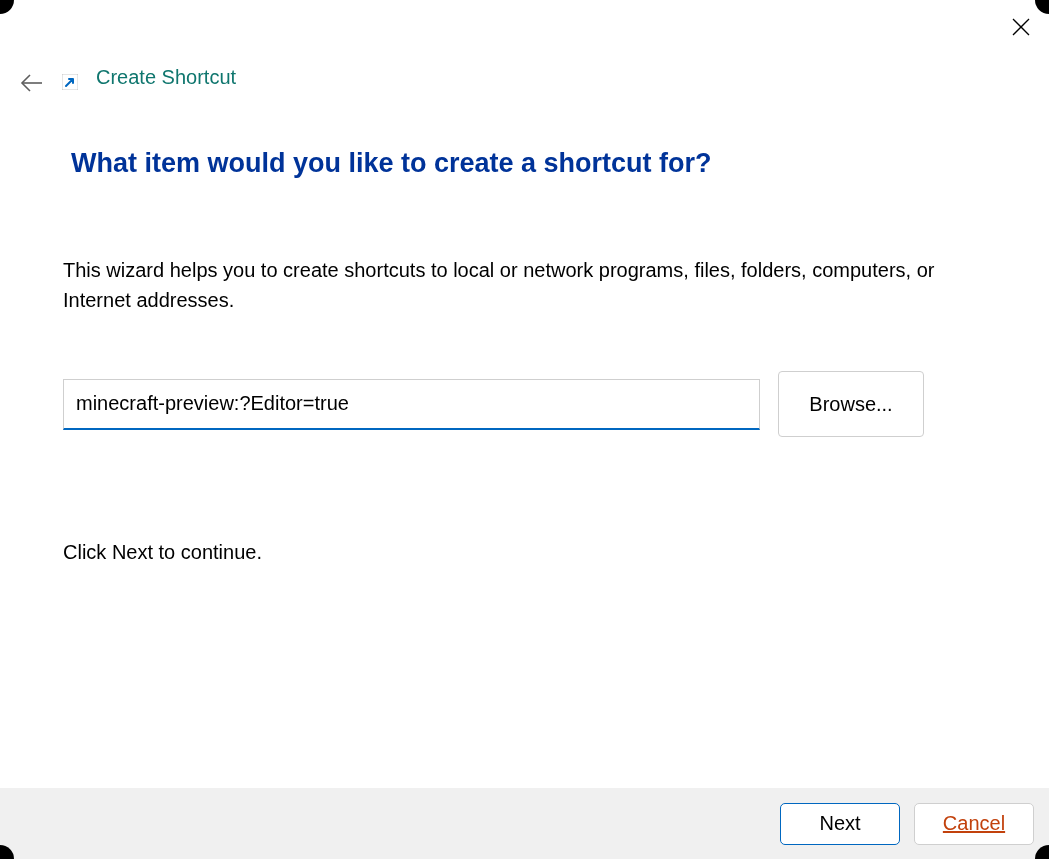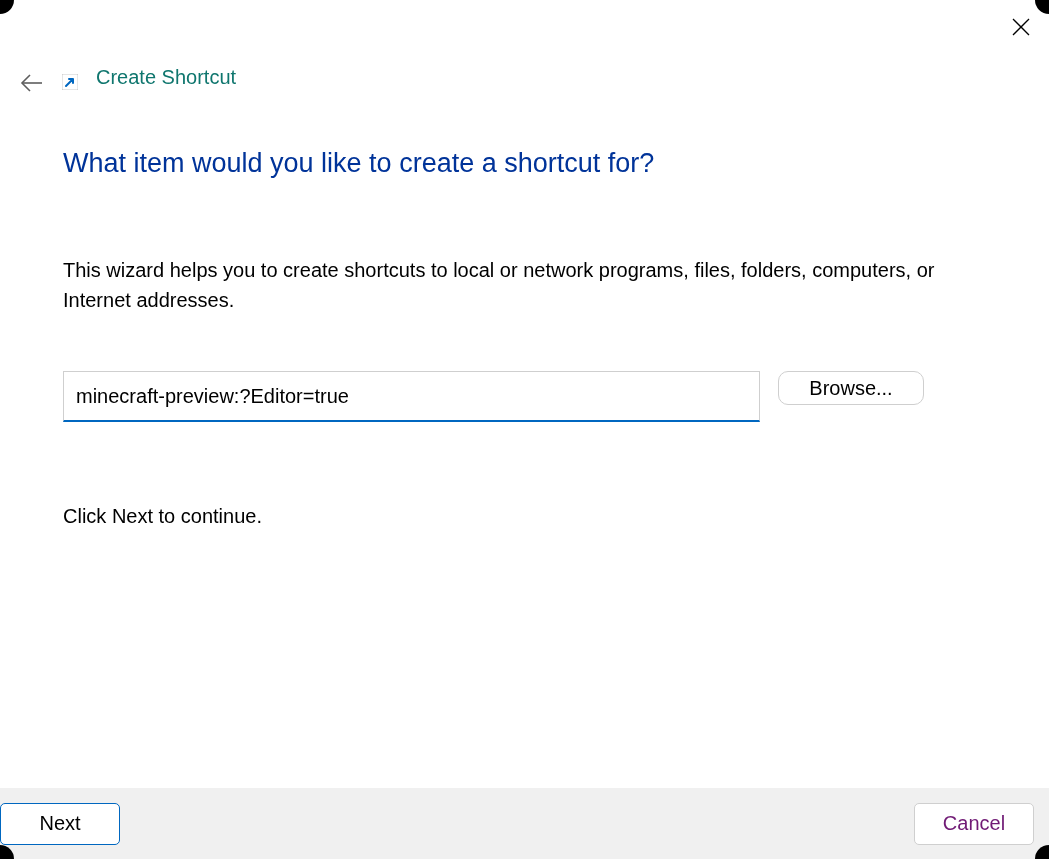--- a/index.html
+++ b/index.html
@@ -77,83 +77,84 @@
     .content {
       position: absolute;
       top: 148px;
       left: 63px;
       right: 63px;
     }
 
     .heading {
       font-size: 27px;
       color: #003399;
-      font-weight: 400;
+      font-weight: 700;
       margin-bottom: 76px;
+      margin-left: 8px;
     }
 
     .description {
       font-size: 20px;
       color: #000;
       line-height: 1.5;
       margin-bottom: 56px;
       max-width: 920px;
     }
 
     .field-label {
       font-size: 20px;
       color: #000;
       margin-bottom: 8px;
     }
 
     .input-row {
       display: flex;
-      align-items: flex-start;
+      align-items: center;
       gap: 18px;
     }
 
     .location-input {
       width: 697px;
       height: 51px;
       border: 1px solid #cfcfcf;
       border-bottom: 2px solid #0067c0;
       padding: 0 12px;
       font-size: 20px;
       font-family: "Segoe UI", sans-serif;
       background: #ffffff;
       outline: none;
     }
 
     .browse-btn {
       width: 146px;
-      height: 34px;
+      height: 66px;
       border: 1px solid #cfcfcf;
-      border-radius: 10px;
+      border-radius: 4px;
       background: #ffffff;
       font-size: 20px;
       font-family: "Segoe UI", sans-serif;
       cursor: pointer;
     }
 
     .continue-text {
       font-size: 20px;
       color: #000;
-      margin-top: 83px;
+      margin-top: 104px;
     }
 
     .footer {
       position: absolute;
       bottom: 0;
       left: 0;
       right: 0;
       height: 71px;
       background: #f0f0f0;
       display: flex;
       align-items: center;
-      justify-content: space-between;
+      justify-content: flex-end;
       padding-right: 15px;
       gap: 14px;
     }
 
     .footer-btn {
       width: 120px;
       height: 42px;
       border-radius: 5px;
       font-size: 20px;
       font-family: "Segoe UI", sans-serif;
@@ -161,21 +162,22 @@
       background: #ffffff;
     }
 
     .btn-next {
       border: 1.5px solid #0067c0;
       color: #000;
     }
 
     .btn-cancel {
       border: 1px solid #cfcfcf;
-      color: #701a75;
+      color: #c2410c;
+      text-decoration: underline;
     }
   </style>
 </head>
 <body>
 
 <div class="corner-tl"></div>
 <div class="corner-tr"></div>
 <div class="corner-bl"></div>
 <div class="corner-br"></div>
 

